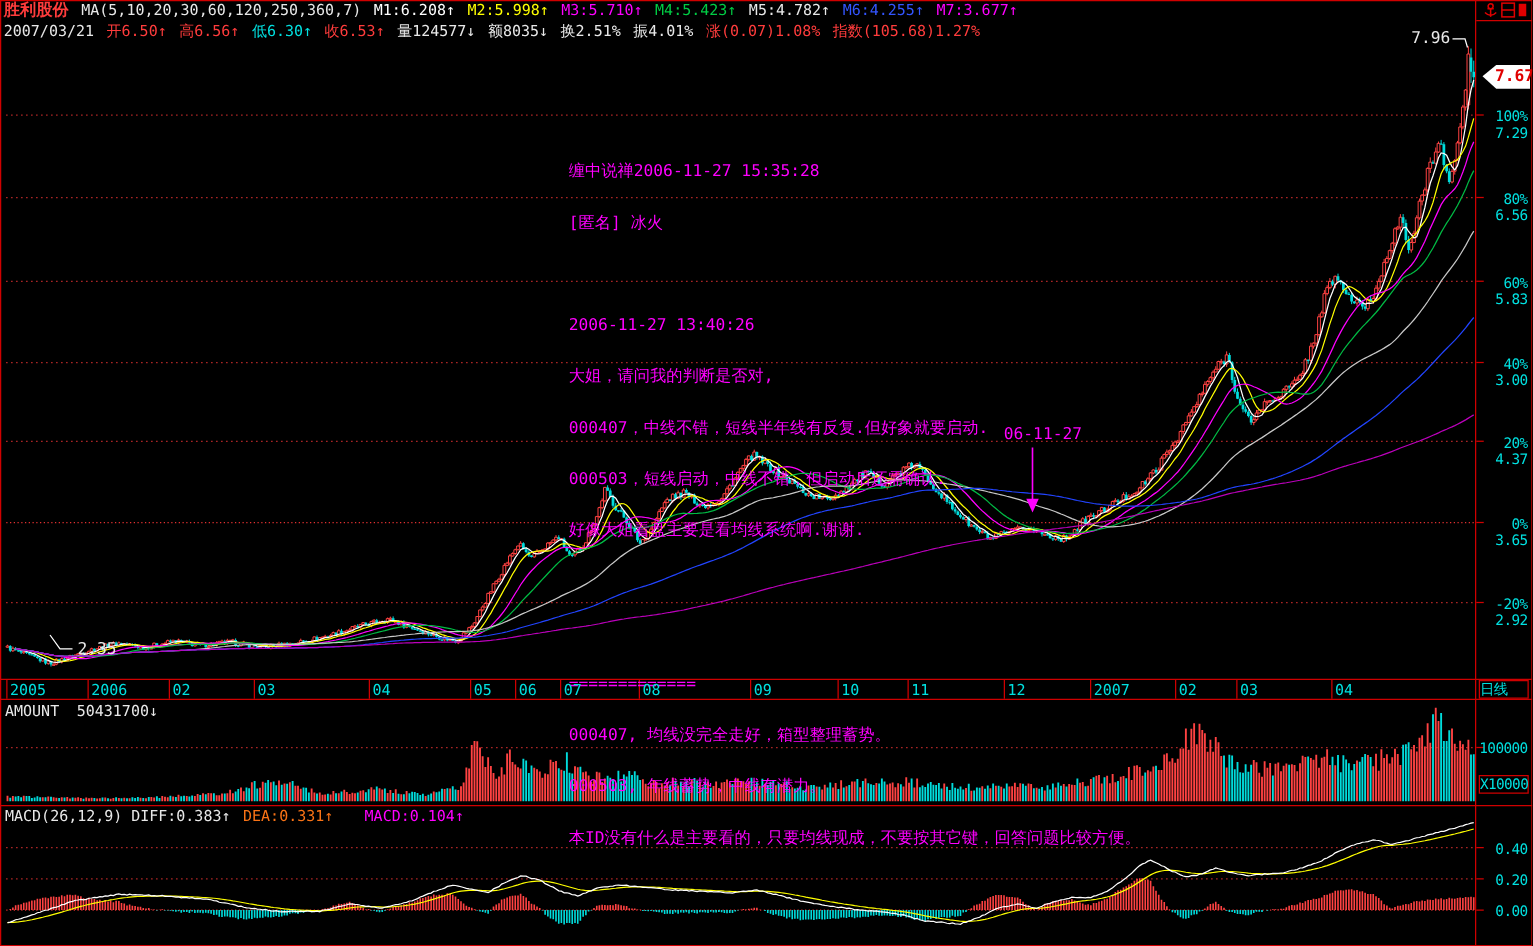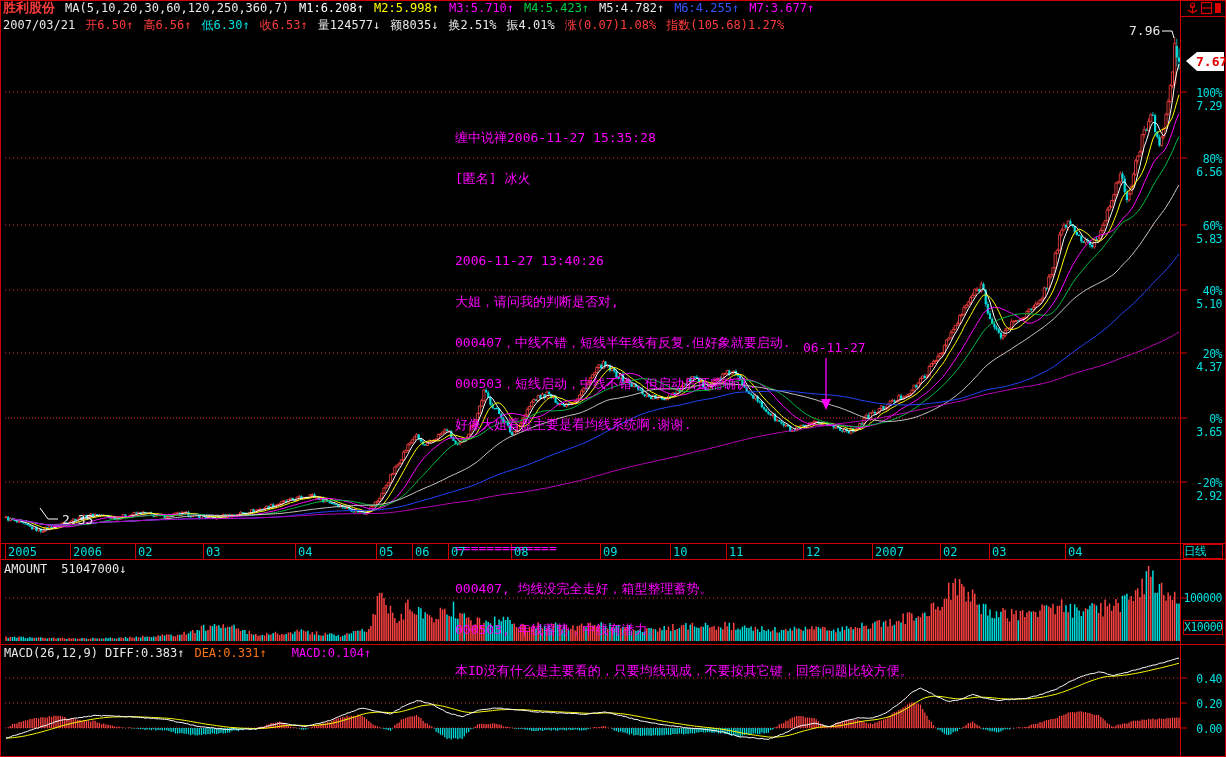--- a/index.html
+++ b/index.html
@@ -141,21 +141,21 @@
   <div id="ptag">7.67</div>
 
   <div id="rightaxis">
       <div class="raright" style="top: 86px;">100%</div>
       <div class="raright" style="top: 99px;">7.29</div>
       <div class="raright" style="top: 152px;">80%</div>
       <div class="raright" style="top: 165px;">6.56</div>
       <div class="raright" style="top: 219px;">60%</div>
       <div class="raright" style="top: 232px;">5.83</div>
       <div class="raright" style="top: 284px;">40%</div>
-      <div class="raright" style="top: 297px;">5.10</div>
+      <div class="raright" style="top: 297px;">3.00</div>
       <div class="raright" style="top: 347px;">20%</div>
       <div class="raright" style="top: 360px;">4.37</div>
       <div class="raright" style="top: 412px;">0%</div>
       <div class="raright" style="top: 425px;">3.65</div>
       <div class="raright" style="top: 476px;">-20%</div>
       <div class="raright" style="top: 489px;">2.92</div>
     </div>
 
   <div id="xaxis">
       <div class="axlabel" style="left: 8px; top: 545px;">2005</div>
@@ -174,21 +174,21 @@
       <div class="axlabel" style="left: 875px; top: 545px;">2007</div>
       <div class="axlabel" style="left: 943px; top: 545px;">02</div>
       <div class="axlabel" style="left: 992px; top: 545px;">03</div>
       <div class="axlabel" style="left: 1068px; top: 545px;">04</div>
     </div>
 
   <div class="rbox" style="top:544px">日线</div>
 
   <div class="ov" style="left:4px;top:562px;display:flex;gap:14px">
     <span class="white">AMOUNT</span>
-    <span class="white">51047000↓</span>
+    <span class="white">50431700↓</span>
   </div>
   <div class="raright" style="top:591px">100000</div>
   <div class="rbox" style="top:620px">X10000</div>
 
   <div class="ov" style="left:4px;top:646px;display:flex;gap:7px">
     <span class="white">MACD(26,12,9)</span>
     <span id="macdfields"><span style="color: rgb(232, 232, 232); margin-right: 10px;">DIFF:0.383↑</span><span style="color: #f97316; margin-right: 25px;">DEA:0.331↑</span><span style="color: rgb(255, 0, 255); margin-right: 10px;">MACD:0.104↑</span></span>
   </div>
   <div class="raright" style="top:672px">0.40</div>
   <div class="raright" style="top:697px">0.20</div>

